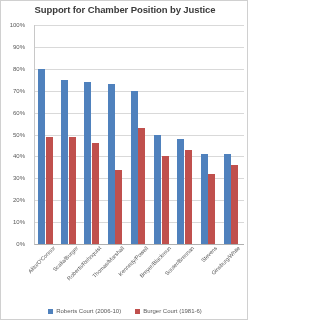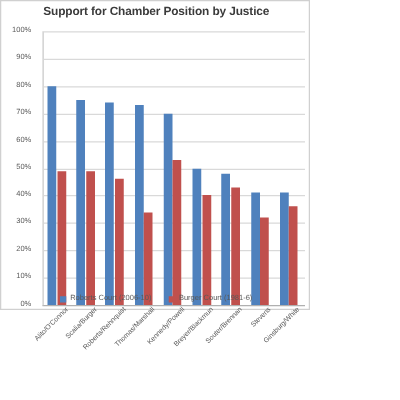--- a/index.html
+++ b/index.html
@@ -11,21 +11,21 @@
     width: 248px;
     height: 320px;
     overflow: hidden;
     font-family: "Liberation Sans", sans-serif;
     color: #404040;
   }
 
   #chart-frame {
     position: relative;
     width: 248px;
-    height: 248px;
+    height: 320px;
     box-sizing: border-box;
     border: 1px solid #d0d0d0;
     background: #ffffff;
   }
 
   
   #chart-title {
     position: absolute;
     left: 0;
     top: 3px;

